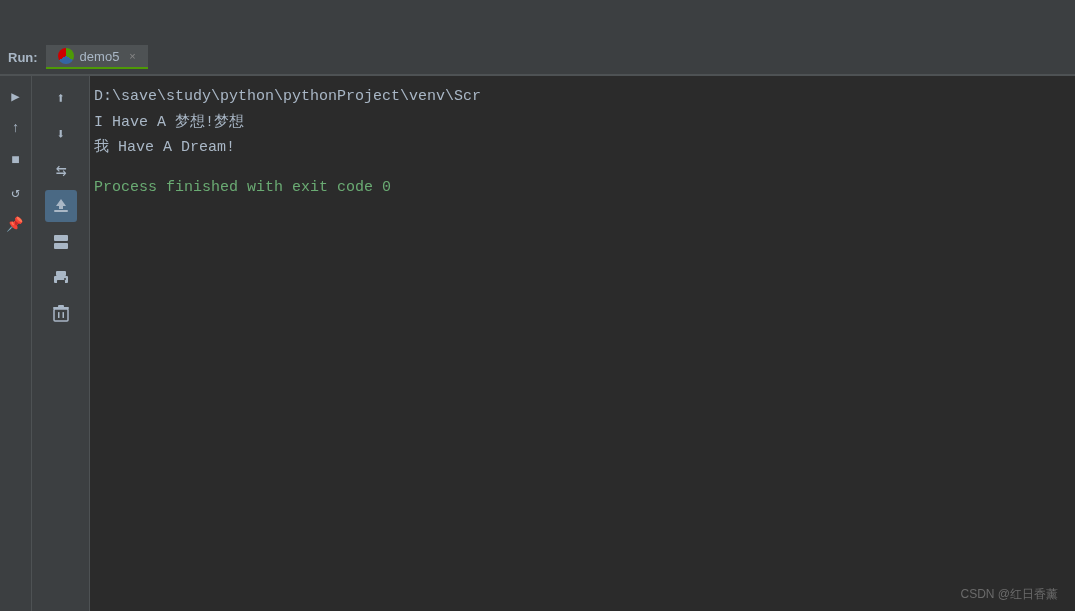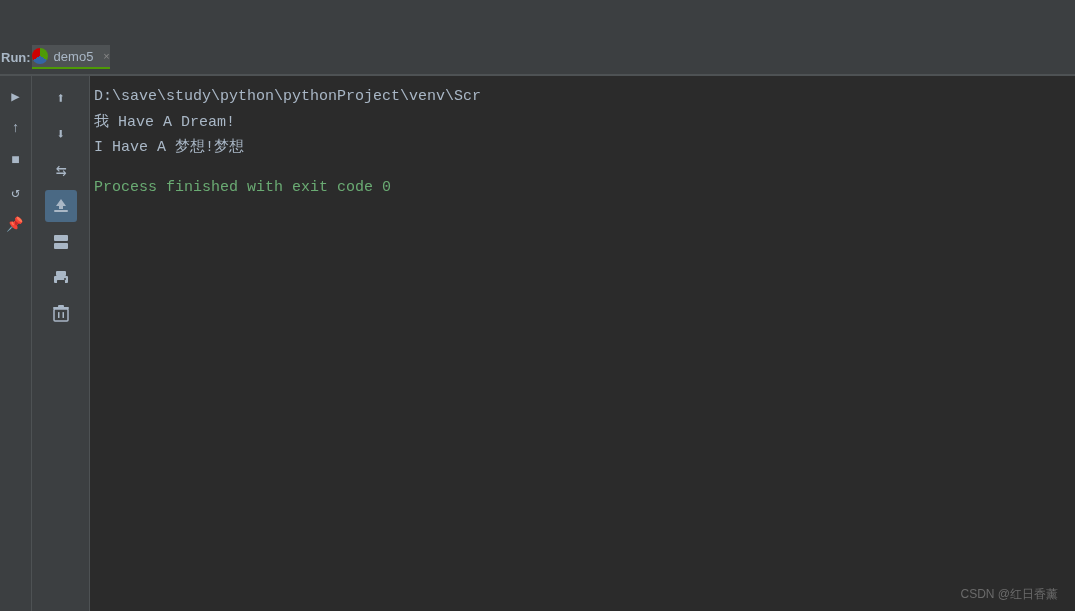--- a/index.html
+++ b/index.html
@@ -30,30 +30,30 @@
       height: 36px;
       background-color: #3c3f41;
       display: flex;
       align-items: center;
       border-bottom: 2px solid #4e5254;
     }
 
     .run-label {
       color: #a9b7c6;
       font-size: 13px;
-      padding: 0 1px;
+      padding: 0 8px;
       font-family: Arial, sans-serif;
       font-weight: bold;
     }
 
     .tab {
       display: flex;
       align-items: center;
       height: 24px;
-      padding: 0 0;
+      padding: 0 12px;
       background-color: #4e5254;
       color: #a9b7c6;
       font-size: 13px;
       font-family: Arial, sans-serif;
       cursor: pointer;
       gap: 6px;
       border-bottom: 2px solid #4e9a06;
     }
 
     .tab-icon {
@@ -224,21 +224,21 @@
         <rect x="5" y="7" width="1.5" height="6" rx="0.5" fill="#a9b7c6"></rect>
         <rect x="9.5" y="7" width="1.5" height="6" rx="0.5" fill="#a9b7c6"></rect>
         <rect x="0" y="2" width="16" height="2" rx="1" fill="#a9b7c6"></rect>
         <rect x="5" y="0" width="6" height="2.5" rx="1" fill="#a9b7c6"></rect>
       </svg>
     </div>
   </div>
 
   <div class="output-panel">
     <div class="output-line path-line">D:\save\study\python\pythonProject\venv\Scr</div>
+    <div class="output-line chinese-line">I Have A 梦想!梦想</div>
     <div class="output-line chinese-line">我 Have A Dream!</div>
-    <div class="output-line chinese-line">I Have A 梦想!梦想</div>
     <div class="output-spacer"></div>
     <div class="output-line process-line">Process finished with exit code 0</div>
   </div>
 
 </div>
 
 <div class="watermark">CSDN @红日香薰</div>
 
 </body></html>

